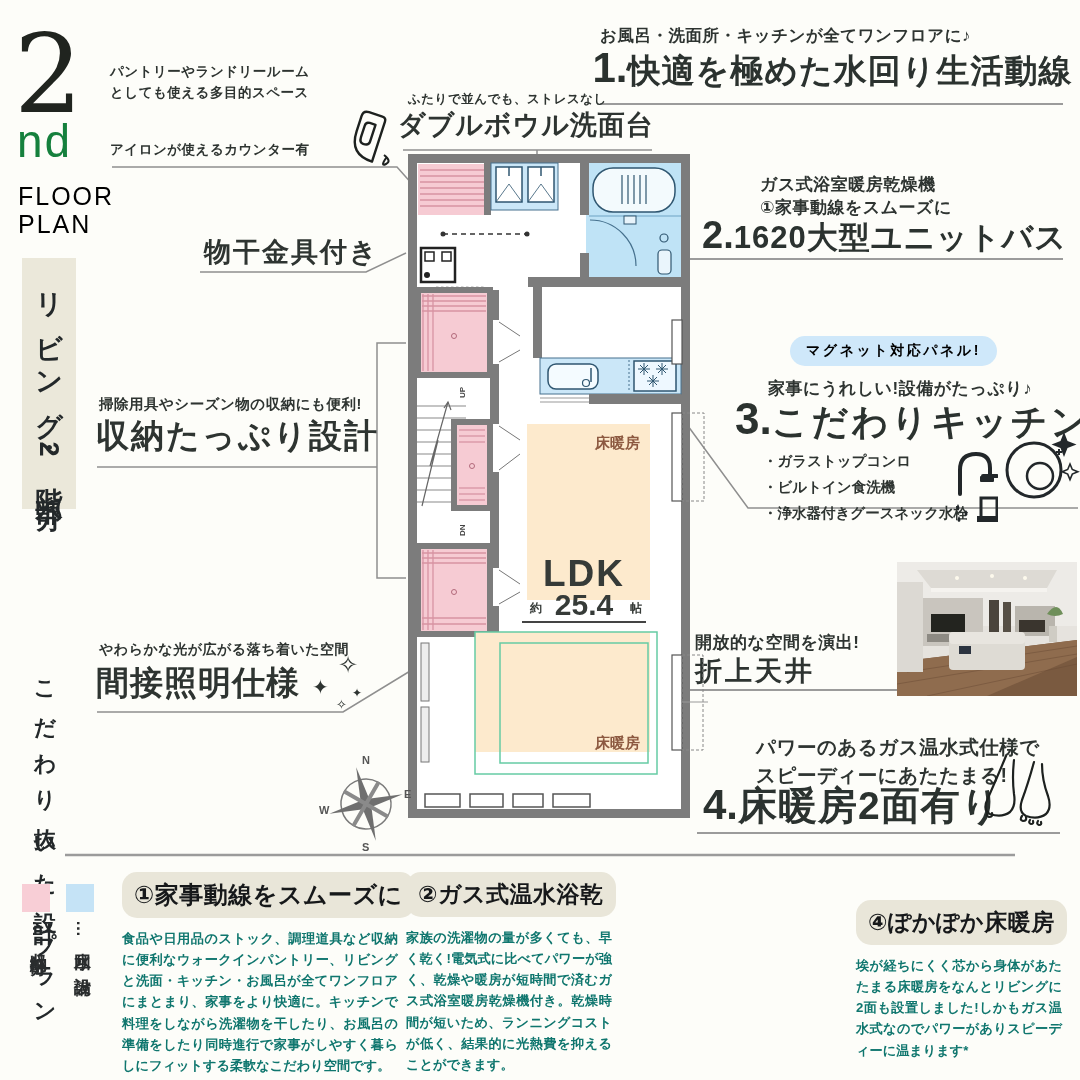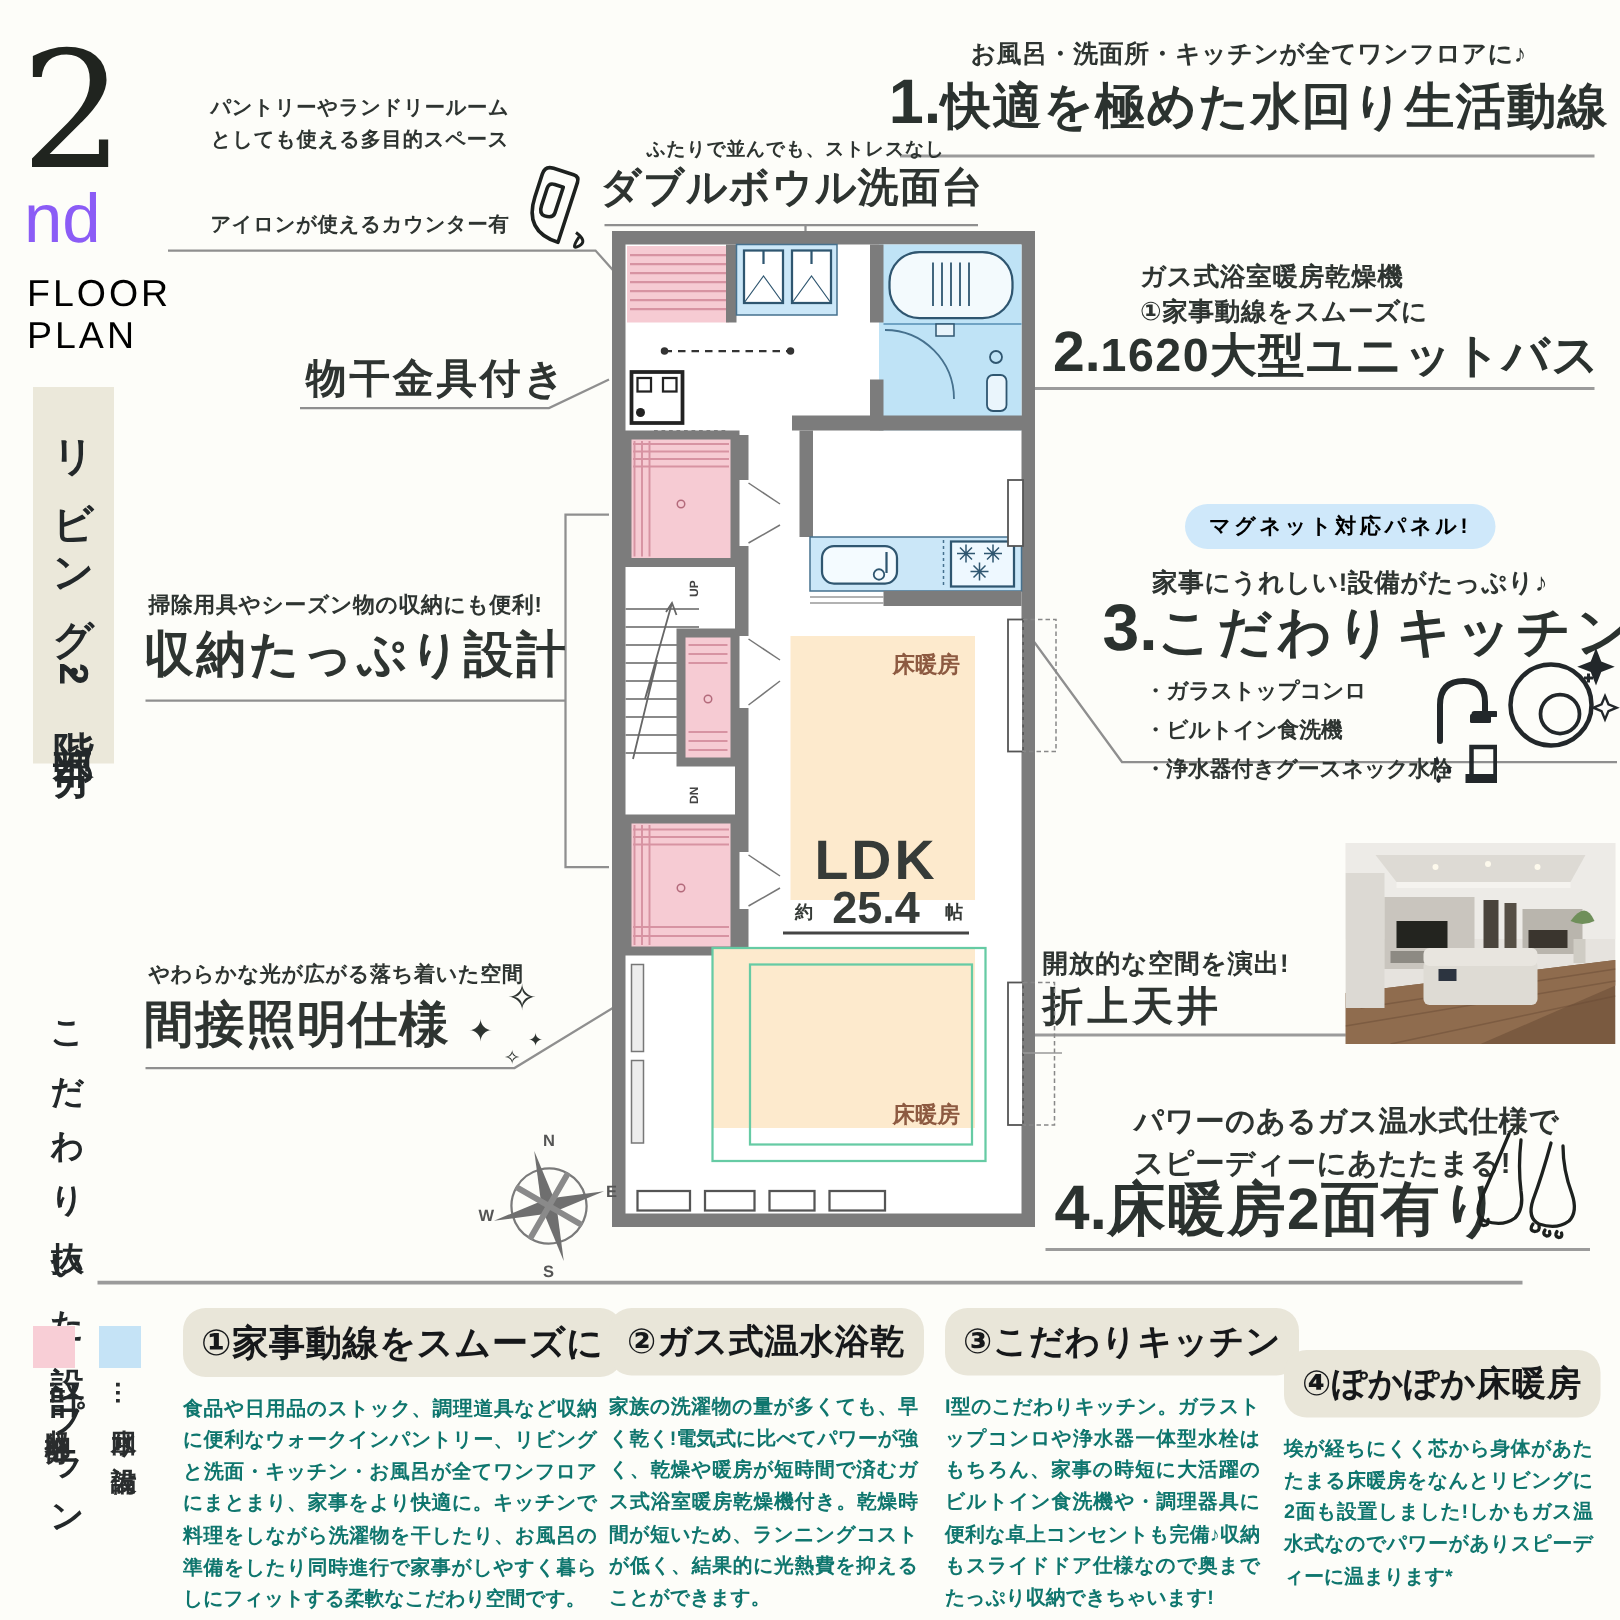--- a/index.html
+++ b/index.html
@@ -1,23 +1,23 @@
 <!DOCTYPE html>
 <html><head>
 <meta charset="utf-8">
 <style>
   html,body{margin:0;padding:0;}
   body{font-family:"Liberation Sans","DejaVu Sans",sans-serif;background:#ffffff;}
   #canvas{position:relative;width:1080px;height:1080px;background:#fdfdf9;overflow:hidden;color:#2e3431;}
   .abs{position:absolute;}
-  .c{text-align:center;}
+  .c{}
   .r{}
   
   .logo-num{font-family:"DejaVu Serif","Liberation Serif",serif;font-size:108px;line-height:.9;color:#20241f;}
-  .logo-nd{font-family:Liberation Sans, sans-serif;font-size:46px;line-height:1;color:#8b5cf6;text-align:right;}
+  .logo-nd{font-family:Liberation Mono, monospace;font-size:46px;line-height:1;color:#15803d;text-align:right;}
   .logo-sub{font-size:25px;letter-spacing:2px;color:#000000;font-weight:400;line-height:1.15;}
   
   .vtext{writing-mode:vertical-rl;text-orientation:mixed;}
   .banner{background:#ebe8da;font-size:27px;font-weight:800;letter-spacing:9px;padding:16px 9px;color:#23282a;}
   .caption{font-size:22px;font-weight:800;letter-spacing:11px;color:#23282a;}
   
   .note{font-size:13.5px;font-weight:700;color:#2e3431;line-height:1.55;letter-spacing:.5px;}
   .ann-title{font-weight:800;color:#2e3431;white-space:nowrap;}
   .feat-note{font-weight:700;color:#2e3431;letter-spacing:.5px;}
   .feat-row{display:flex;align-items:baseline;white-space:nowrap;color:#2b322f;}
@@ -410,22 +410,18 @@
   <div class="abs legend-label" style="left:66px;top:920px;height:160px;width:28px;">…水回り設備</div>
 
   <div class="abs" style="left:122px;top:872px;width:276px;">
     <div class="colhead" style="font-size:24px;">①家事動線をスムーズに</div>
     <div class="colbody">食品や日用品のストック、調理道具など収納に便利なウォークインパントリー、リビングと洗面・キッチン・お風呂が全てワンフロアにまとまり、家事をより快適に。キッチンで料理をしながら洗濯物を干したり、お風呂の準備をしたり同時進行で家事がしやすく暮らしにフィットする柔軟なこだわり空間です。</div>
   </div>
   <div class="abs" style="left:406px;top:872px;width:206px;">
     <div class="colhead">②ガス式温水浴乾</div>
     <div class="colbody">家族の洗濯物の量が多くても、早く乾く!電気式に比べてパワーが強く、乾燥や暖房が短時間で済むガス式浴室暖房乾燥機付き。乾燥時間が短いため、ランニングコストが低く、結果的に光熱費を抑えることができます。</div>
   </div>
-  <div class="abs" style="left:630px;top:872px;width:210px;">
-    <div class="colhead">③こだわりキッチン</div>
-    <div class="colbody">I型のこだわりキッチン。ガラストップコンロや浄水器一体型水栓はもちろん、家事の時短に大活躍のビルトイン食洗機や・調理器具に便利な卓上コンセントも完備♪収納もスライドドア仕様なので奥までたっぷり収納できちゃいます!</div>
-  </div>
   <div class="abs" style="left:856px;top:900px;width:206px;">
     <div class="colhead">④ぽかぽか床暖房</div>
     <div class="colbody">埃が経ちにくく芯から身体があたたまる床暖房をなんとリビングに2面も設置しました!しかもガス温水式なのでパワーがありスピーディーに温まります*</div>
   </div>
 
 </div>
 
 </body></html>

